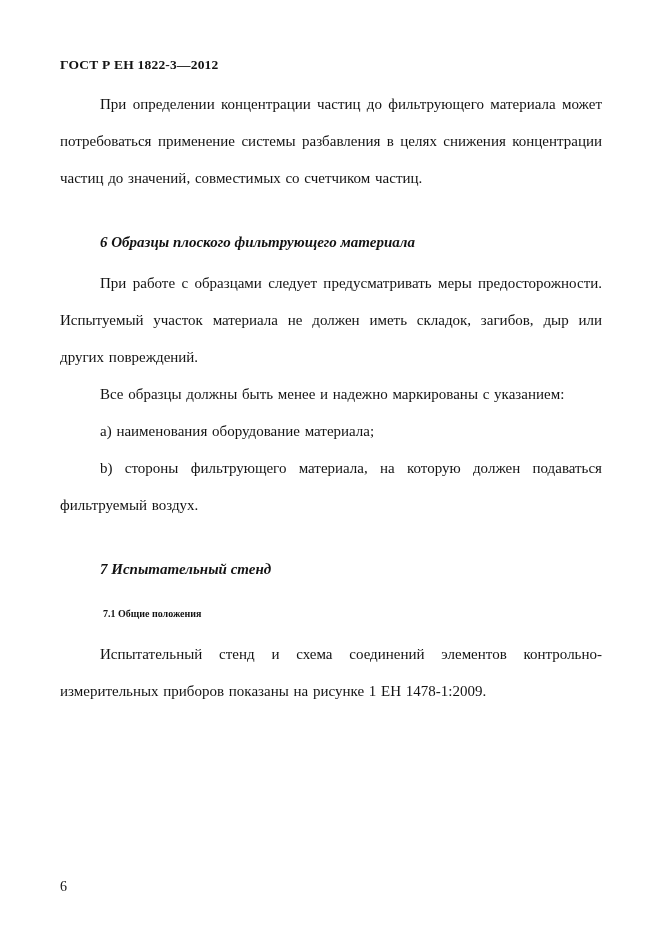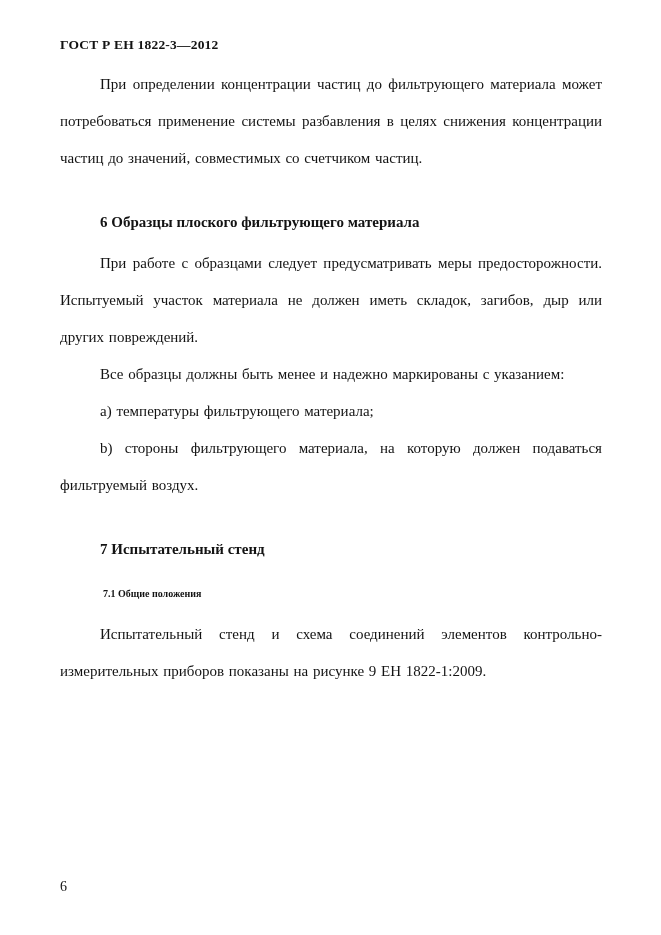--- a/index.html
+++ b/index.html
@@ -6,21 +6,21 @@
     margin: 0;
     padding: 0;
     background: #ffffff;
   }
   .page {
     position: relative;
     width: 661px;
     height: 935px;
     box-sizing: border-box;
     background: #ffffff;
-    padding: 36px 59px 0 60px;
+    padding: 56px 59px 0 60px;
     font-family: "Liberation Serif", "DejaVu Serif", serif;
     color: #131313;
     overflow: hidden;
   }
   .doc-header {
     font-weight: bold;
     font-size: 13.5px;
     line-height: 18px;
     margin: 0 0 12px 0;
     letter-spacing: 0.2px;
@@ -32,20 +32,21 @@
     font-size: 15px;
     line-height: 37px;
     word-spacing: 1px;
   }
   .h-section {
     font-size: 15px;
     font-weight: bold;
     margin: 27px 0 4px 0;
     text-indent: 40px;
     line-height: 37px;
+    font-style: italic;
   }
   .h-subsection {
     font-size: 10px;
     font-weight: bold;
     margin: 7px 0 4px 0;
     text-indent: 43px;
     line-height: 37px;
   }
   .page-number {
     position: absolute;
@@ -64,25 +65,25 @@
   <p class="para">При определении концентрации частиц до фильтрующего материала может потребоваться применение системы разбавления в целях снижения концентрации частиц до значений, совместимых со счетчиком частиц.</p>
 
 
   <h2 class="h-section">6 Образцы плоского фильтрующего материала</h2>
 
 
   <p class="para">При работе с образцами следует предусматривать меры предосторожности. Испытуемый участок материала не должен иметь складок, загибов, дыр или других повреждений.</p>
 
   <p class="para">Все образцы должны быть менее и надежно маркированы с указанием:</p>
 
-  <p class="para">а) температуры фильтрующего материала;</p>
+  <p class="para">а) наименования оборудование материала;</p>
 
   <p class="para">b) стороны фильтрующего материала, на которую должен подаваться фильтруемый воздух.</p>
 
   <h2 class="h-section">7 Испытательный стенд</h2>
 
   <h3 class="h-subsection">7.1 Общие положения</h3>
 
-  <p class="para">Испытательный стенд и схема соединений элементов контрольно-измерительных приборов показаны на рисунке 9 ЕН 1822-1:2009.</p>
+  <p class="para">Испытательный стенд и схема соединений элементов контрольно-измерительных приборов показаны на рисунке 1 ЕН 1478-1:2009.</p>
 
   <div class="page-number">6</div>
 
 </div>
 
 </body></html>

